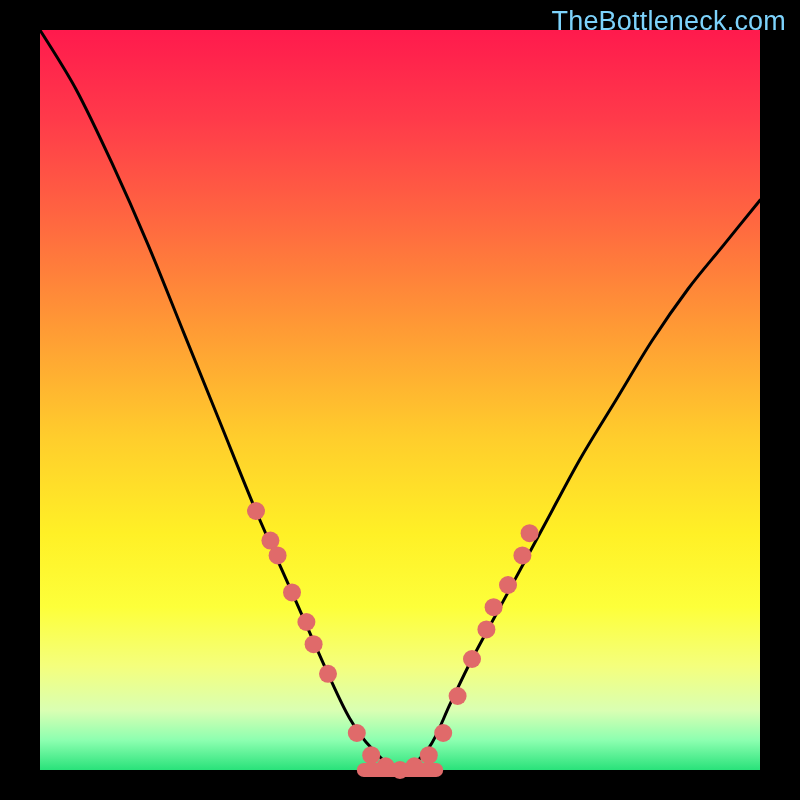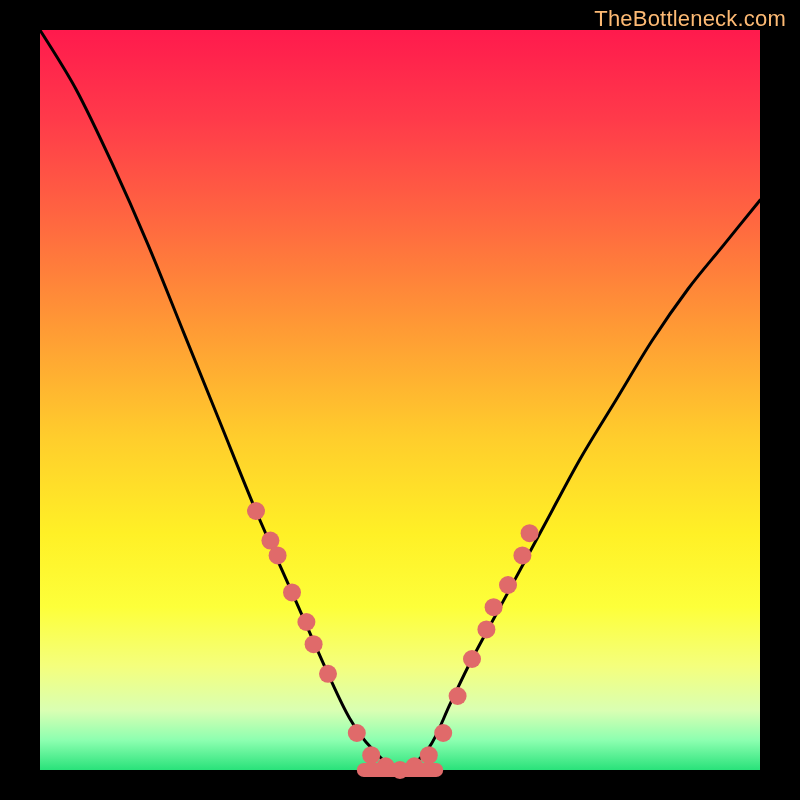--- a/index.html
+++ b/index.html
@@ -35,22 +35,22 @@
       #fdff3a 78%,
       #f4ff7d 86%,
       #d9ffb3 92%,
       #8cffb0 96%,
       #29e27a 100%);
   }
   .watermark {
     position: absolute;
     top: 6px;
     right: 14px;
-    color: #fdba74;
-    font-size: 22px;
+    color: #7dd3fc;
+    font-size: 27px;
     font-weight: 500;
     letter-spacing: 0.2px;
     user-select: none;
   }
   svg.curve {
     position: absolute;
     left: 0;
     top: 0;
     width: 720px;
     height: 740px;

